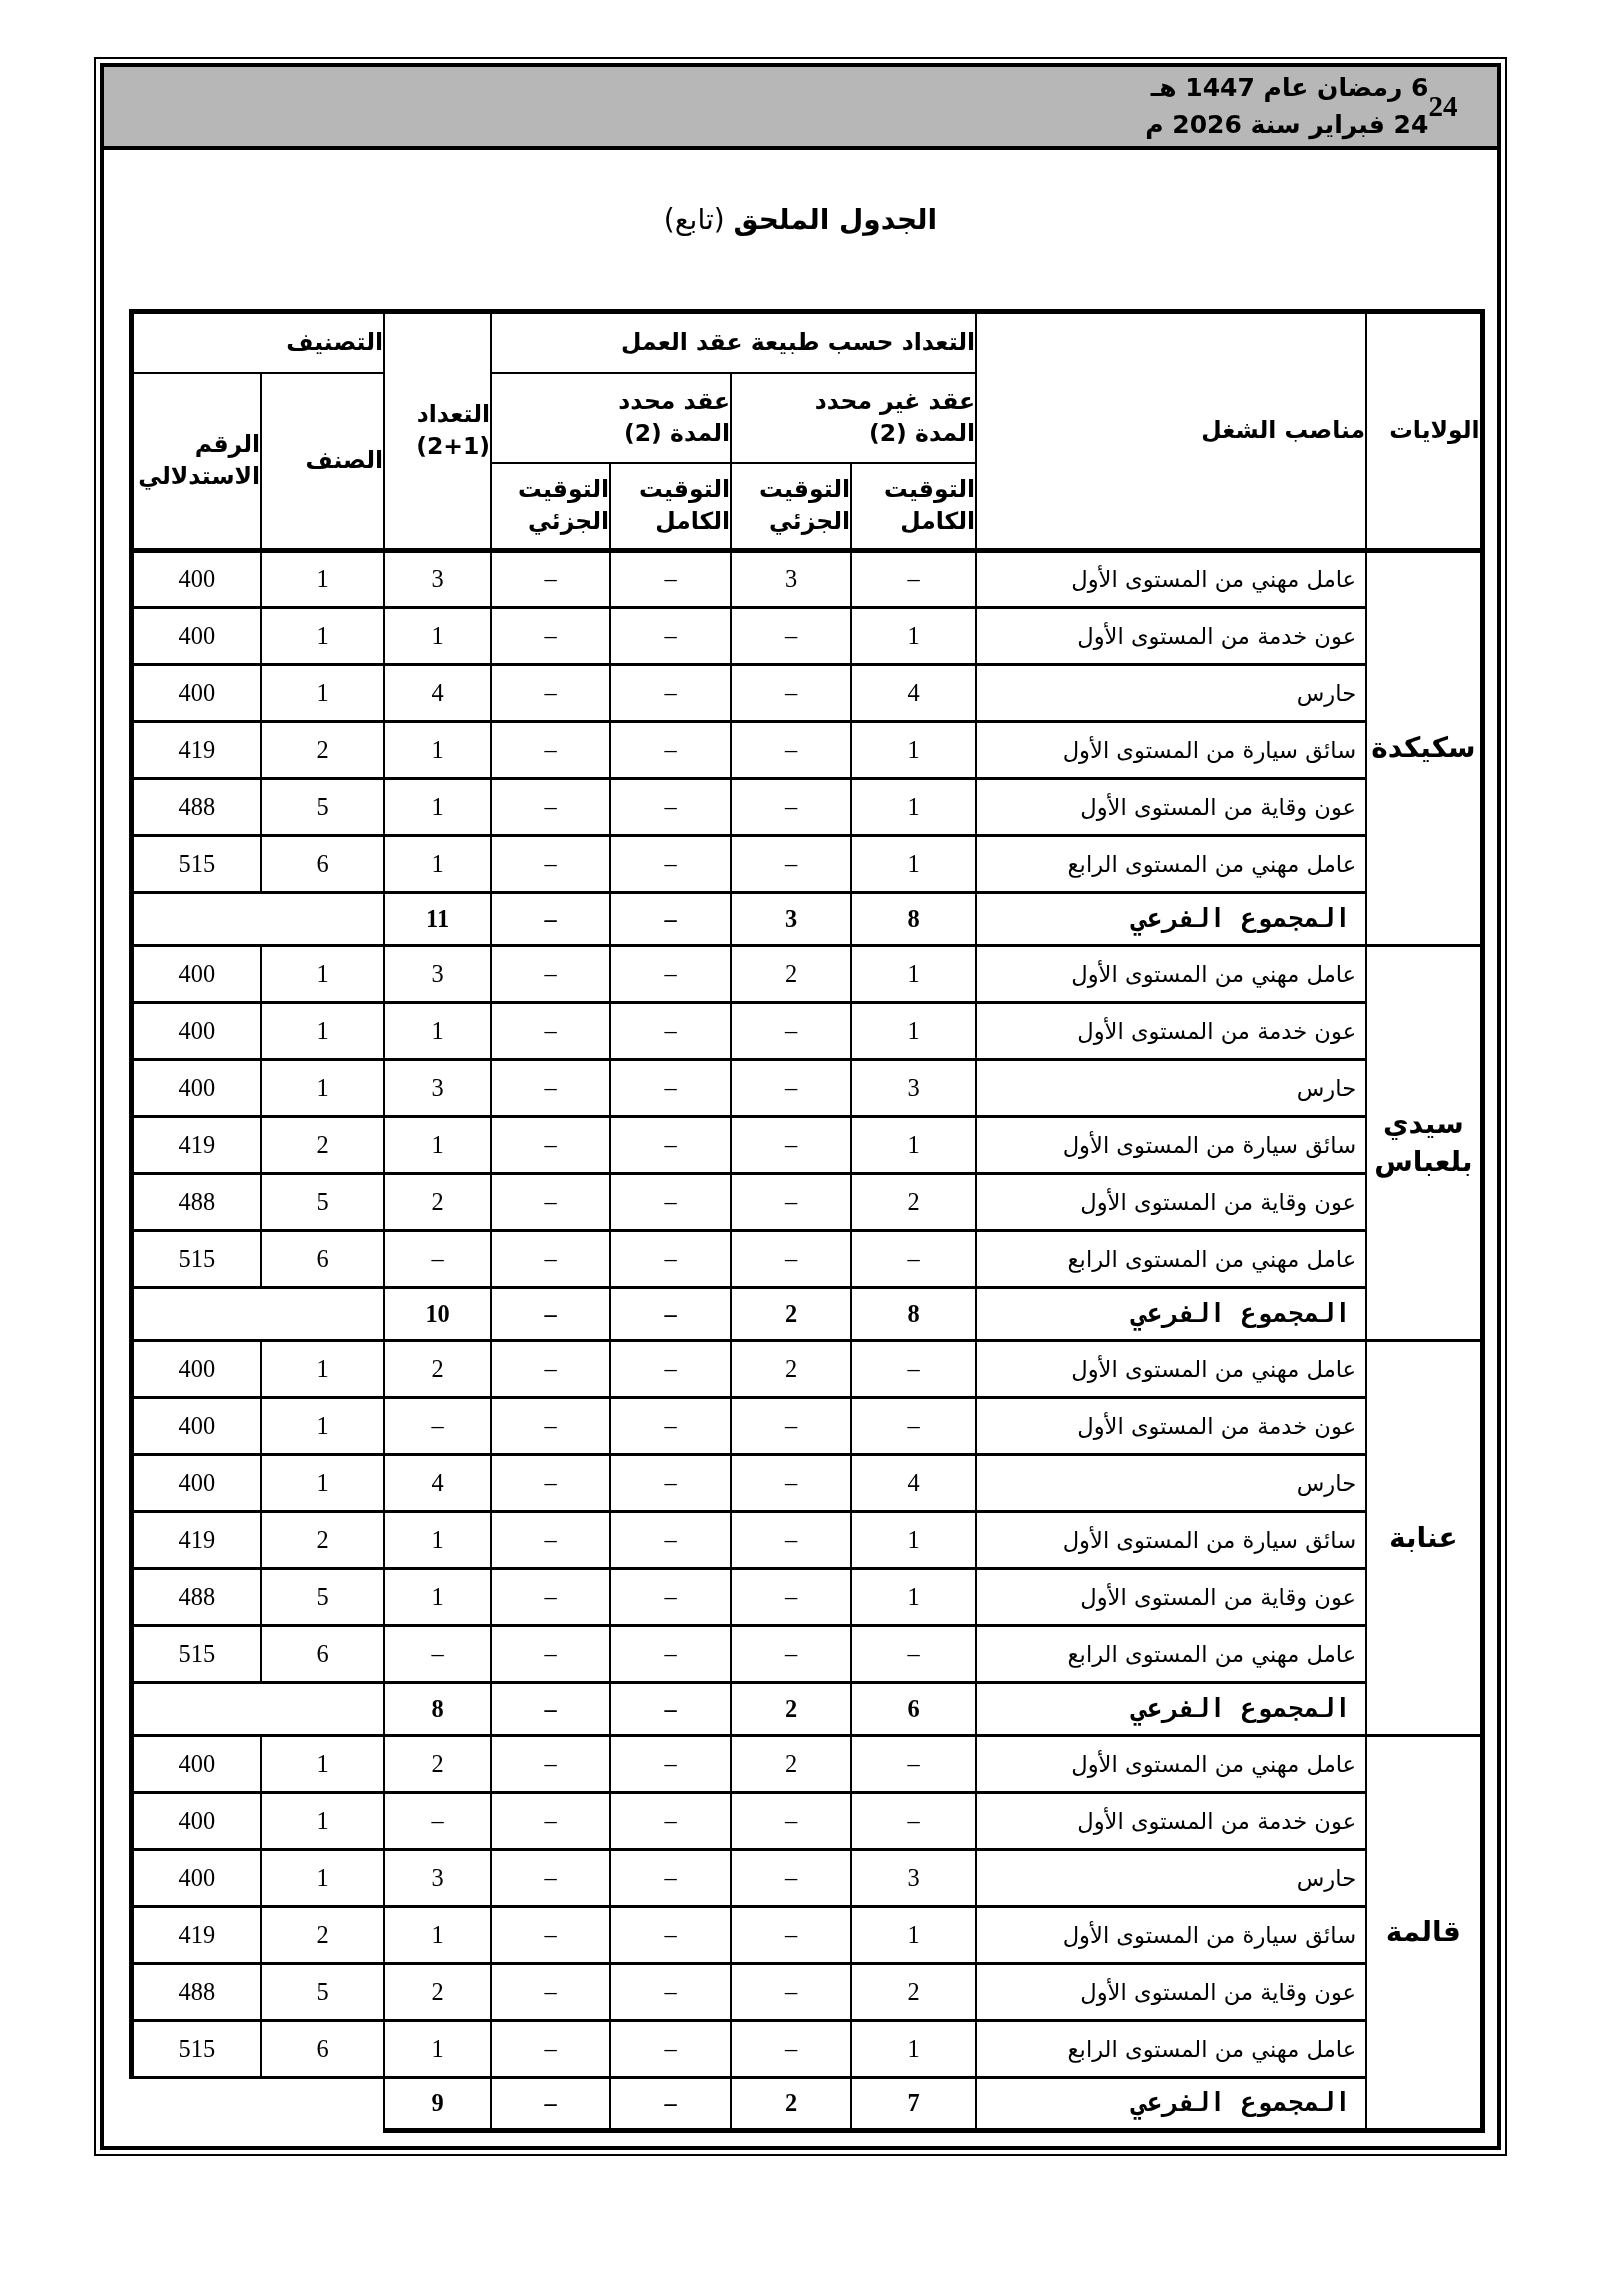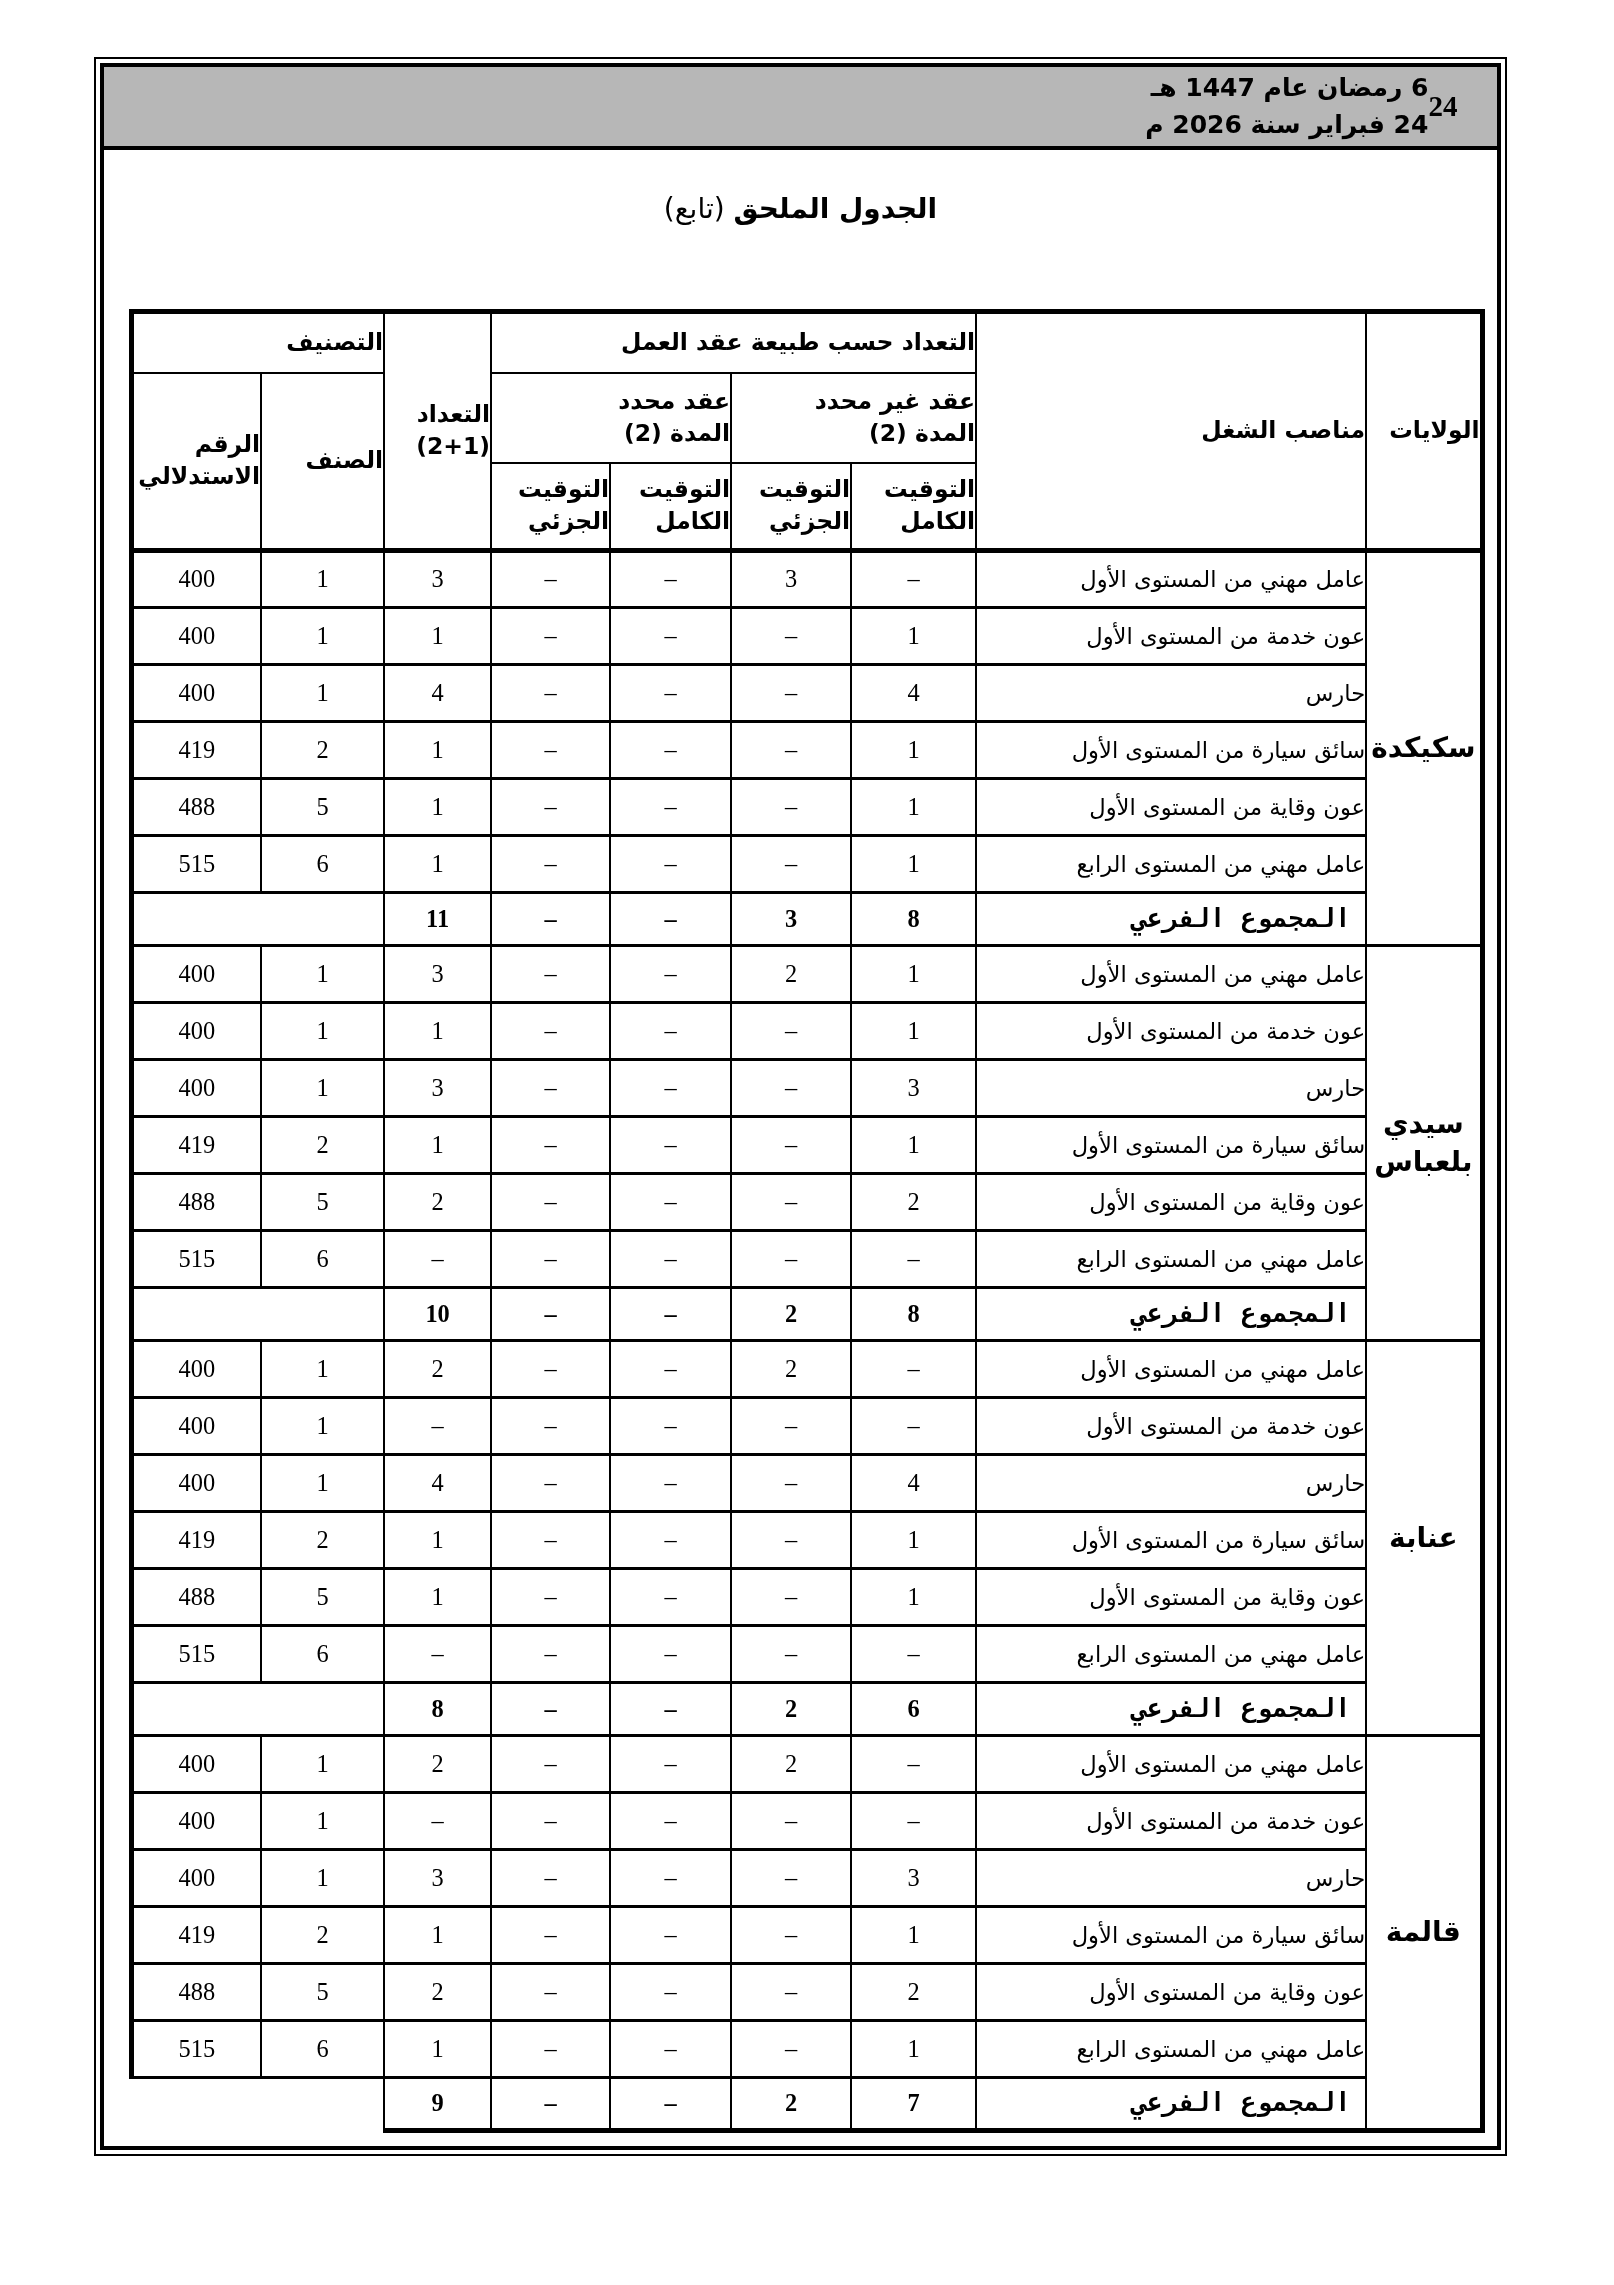--- a/index.html
+++ b/index.html
@@ -24,21 +24,21 @@
     font-family:"Liberation Serif", serif;font-weight:bold;font-size:29px;
   }
   .masthead-center{
     flex:1;text-align:center;font-weight:bold;font-size:30px;
   }
   .masthead-dates{
     font-weight:bold;font-size:25px;line-height:1.5;text-align:right;white-space:pre-line;
   }
   
   .doc-title{
-    position:absolute;top:125px;left:0;width:100%;text-align:center;font-size:28px;
+    position:absolute;top:136px;left:0;width:100%;text-align:center;font-size:28px;
   }
   .doc-title .t-main{font-weight:bold;}
   .doc-title .t-note{font-weight:normal;}
   
   .table-wrap{position:absolute;top:242px;left:25px;}
   table{border-collapse:collapse;table-layout:fixed;width:1351px;}
   th,td{
     border:2.7px solid #000;text-align:center;vertical-align:middle;padding:0;
     overflow:hidden;
   }
@@ -56,21 +56,21 @@
   .edge-left{border-left-width:5.4px !important;}
   tbody td{
     border-top-width:3.6px;border-bottom-width:3.6px;
     font-family:"Liberation Serif", serif;font-size:24.4px;
   }
   tr.data{height:57px;}
   tr.subtotal{height:53px;}
   tr.subtotal td{font-weight:bold;}
   td.pos{
     font-family:"DejaVu Sans", sans-serif;font-size:22.6px;text-align:right;
-    padding-right:0;font-weight:normal;
+    padding-right:9px;font-weight:normal;
   }
   td.sub-label{
     font-family:Liberation Mono, monospace;font-size:26px;font-weight:bold;
     text-align:right;padding-right:14.5px;
   }
   td.col-wilaya{
     font-family:"DejaVu Sans", sans-serif;font-weight:bold;font-size:28px;
     white-space:pre-line;line-height:1.35;border-right-width:5.4px;
   }
   td.col-idx{border-left-width:5.4px;}

